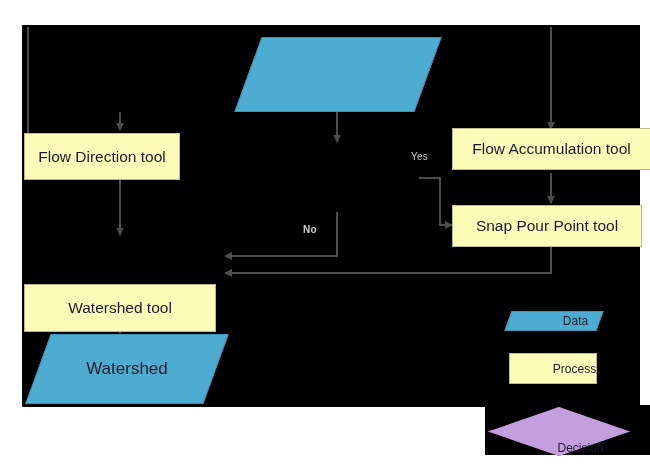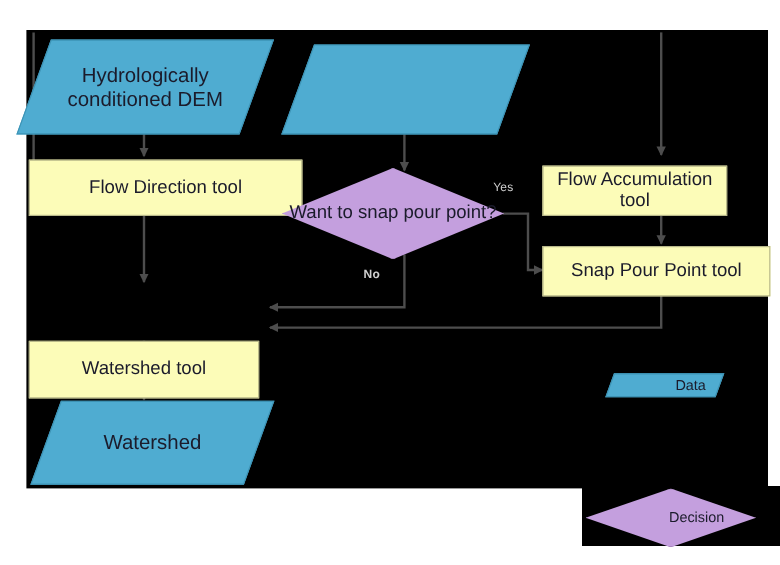--- a/index.html
+++ b/index.html
@@ -126,59 +126,54 @@
 
       <path d="M551,245 L551,273 L225,273" marker-end="url(#ah)"></path>
 
       <path d="M120,284 L120,333" marker-end="url(#ah)"></path>
     </g>
   </svg>
 
   <div class="edge-label" style="left:411px; top:151px;">Yes</div>
   <div class="edge-label" style="left:303px; top:224px;font-weight:bold;">No</div>
 
-  <div class="node data-shape t-18" style="left:28px; top:33px; width:186px; height:79px;">
-    <div class="skew"></div>
-    <div class="label">Hydrologically conditioned DEM</div>
-  </div>
 
   <div class="node data-shape t-18" style="left:248px; top:37px; width:180px; height:75px;">
     <div class="skew"></div>
   </div>
 
-  <div class="node process t-16" style="left:24px; top:133px; width:228px; height:47px;">
+  <div class="node process t-16" style="left:24px; top:133px; width:156px; height:47px;">
     <span>Flow Direction tool</span>
   </div>
 
-  <div class="node process t-16" style="left:452px; top:138px; width:154px; height:42px;">
+  <div class="node process t-16" style="left:452px; top:128px; width:199px; height:42px;">
     <span>Flow Accumulation tool</span>
   </div>
 
-  <div class="node decision t-16" style="left:235px; top:140px; width:185px; height:76px;">
-    <div class="dia"></div>
-    <div class="label">Want to snap pour point?</div>
-  </div>
 
   <div class="node process t-16" style="left:452px; top:205px; width:190px; height:42px;">
     <span>Snap Pour Point tool</span>
   </div>
 
   <div class="node process t-16" style="left:24px; top:236px; width:192px; height:48px;margin-top:48px;">
     <span>Watershed tool</span>
   </div>
 
   <div class="node data-shape t-18" style="left:38px; top:334px; width:178px; height:70px;justify-content:center;">
     <div class="skew"></div>
     <div class="label">Watershed</div>
   </div>
 
   <div class="node data-shape t-13" style="left:508px; top:311px; width:92px; height:20px;">
     <div class="skew"></div>
     <div class="label">Data</div>
   </div>
 
+  <div class="node process t-13" style="left:509px; top:353px; width:88px; height:31px;">
+    <span>Process</span>
+  </div>
 
-  <div class="node decision t-13" style="left:488px; top:407px; width:142px; height:49px;">
+  <div class="node decision t-13" style="left:488px; top:407px; width:142px; height:49px;align-items:flex-end;">
     <div class="dia"></div>
     <div class="label">Decision</div>
   </div>
 
 </div>
 
 </body></html>

